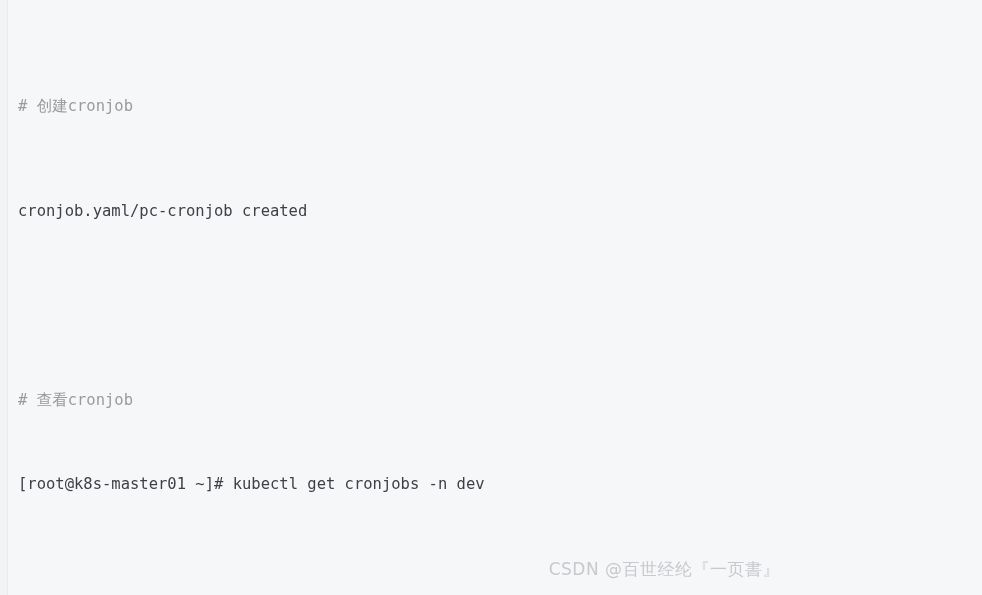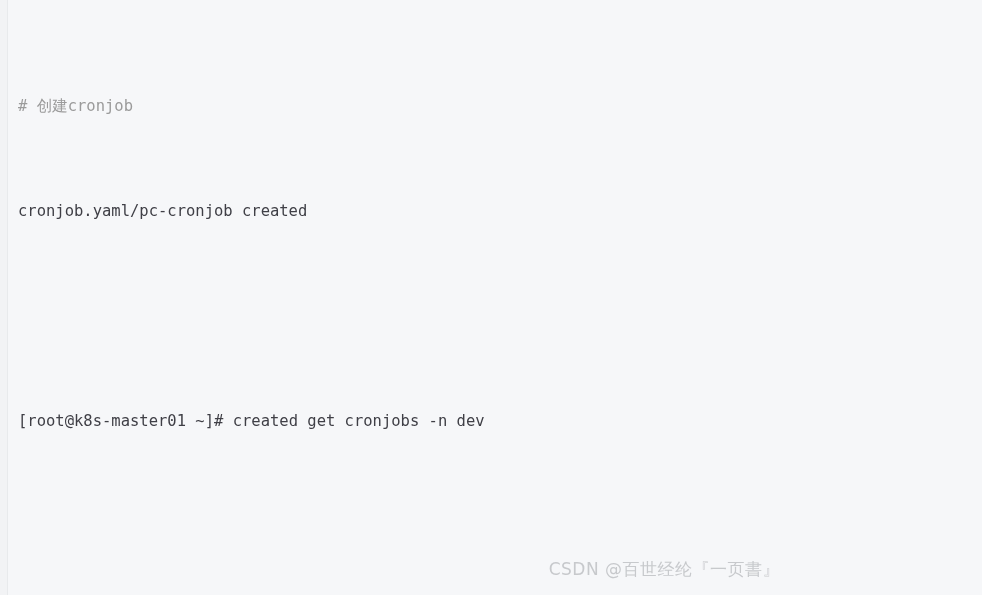--- a/index.html
+++ b/index.html
@@ -81,22 +81,23 @@
 
     
     <span class="line comment"># 创建cronjob</span>
 
 
     <span class="line plain">cronjob.yaml/pc-cronjob created</span>
 
     <span class="line blank"> </span>
 
     
+    <span class="line comment"># 查看cronjob</span>
 
-    <span class="line"><span class="plain">[root@k8s-master01 ~]# </span><span class="plain">created get cronjobs -n dev</span></span>
+    <span class="line"><span class="plain">[root@k8s-master01 ~]# </span><span class="plain">kubectl get cronjobs -n dev</span></span>
 
     
     
 
     
 
     
     
 
     

